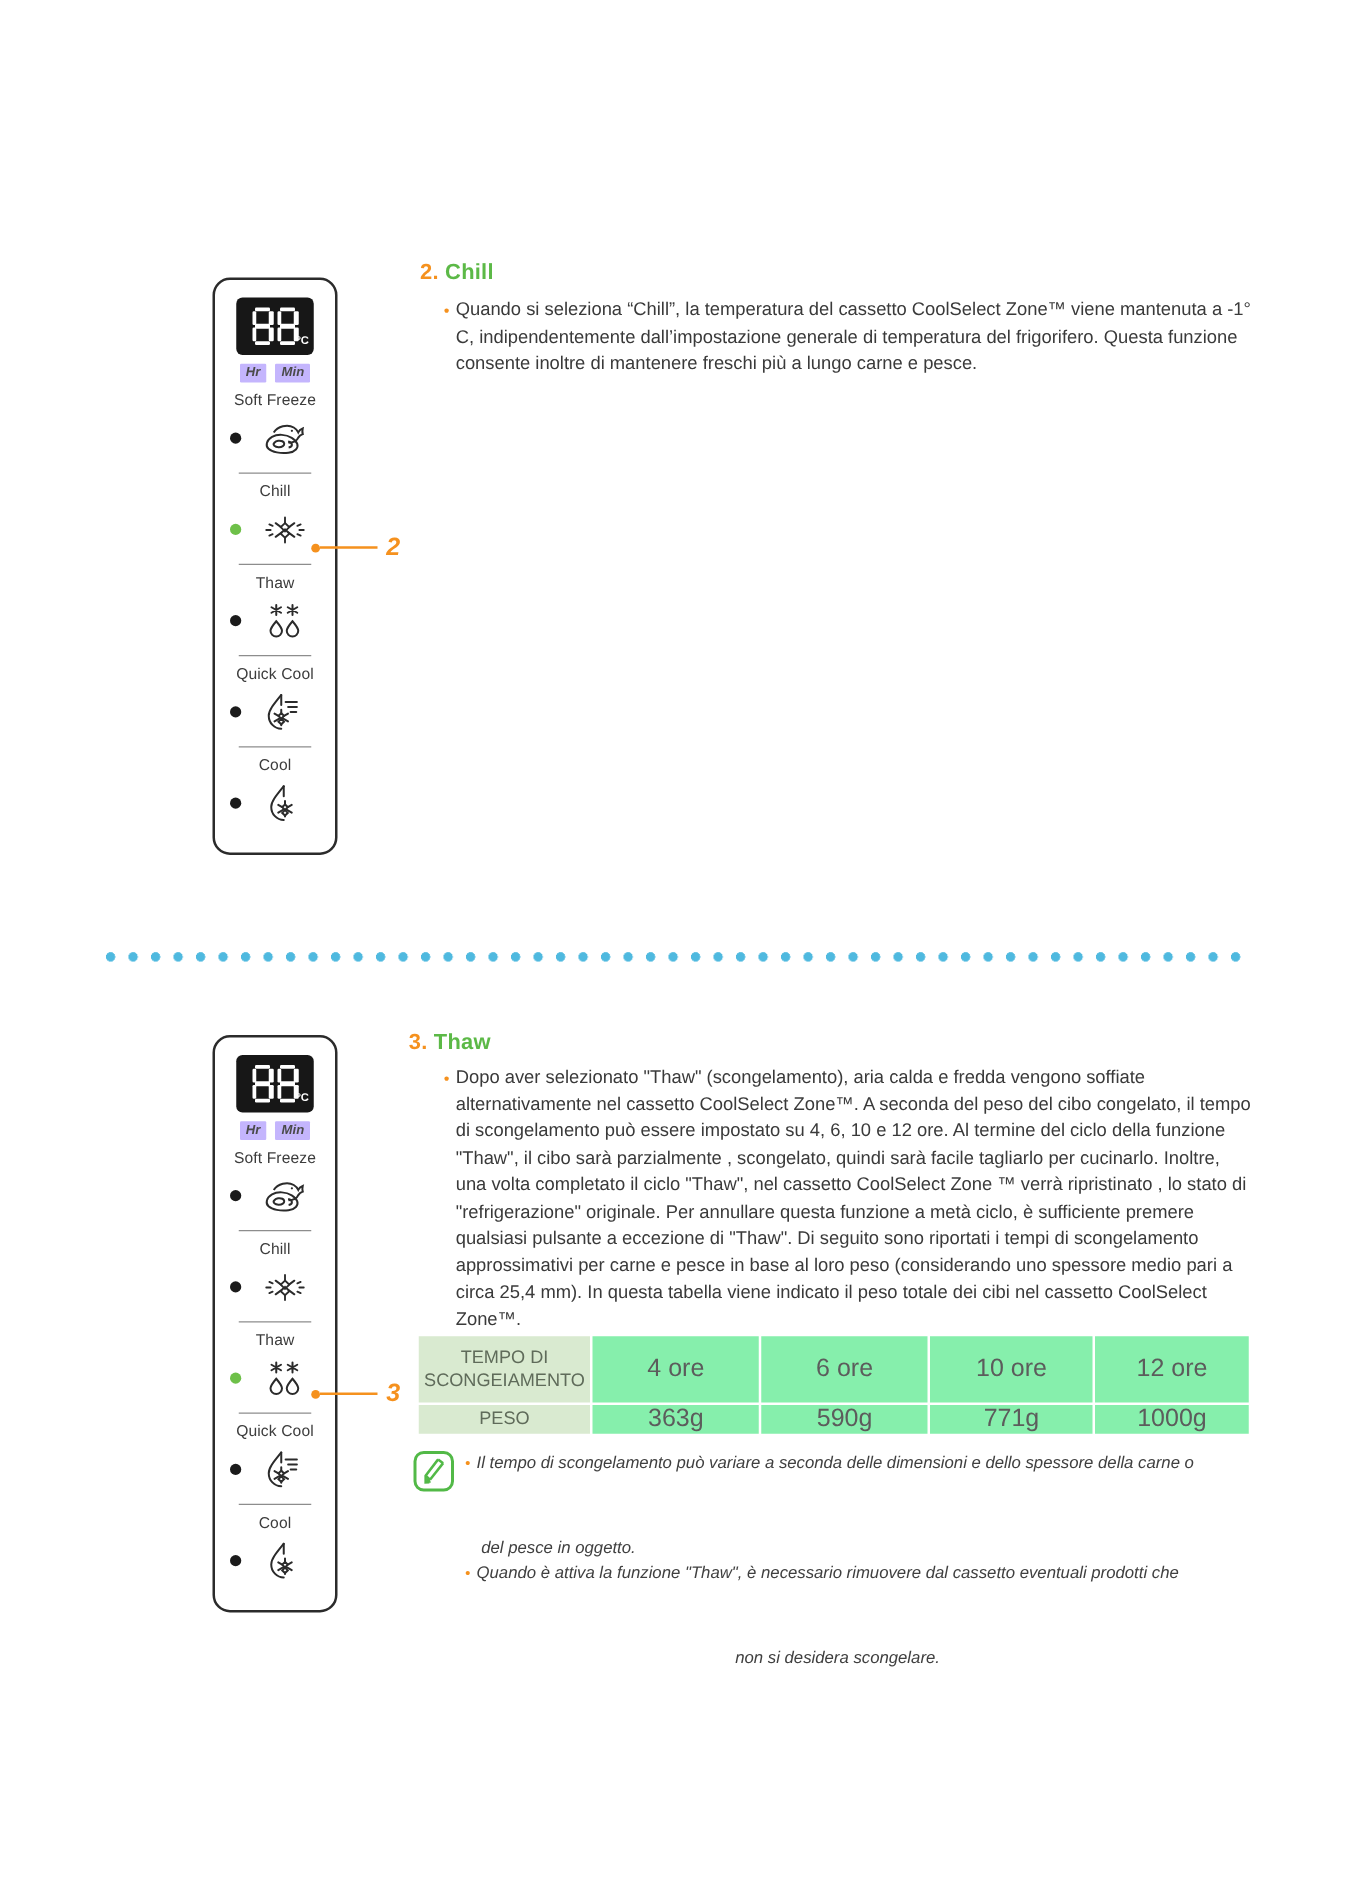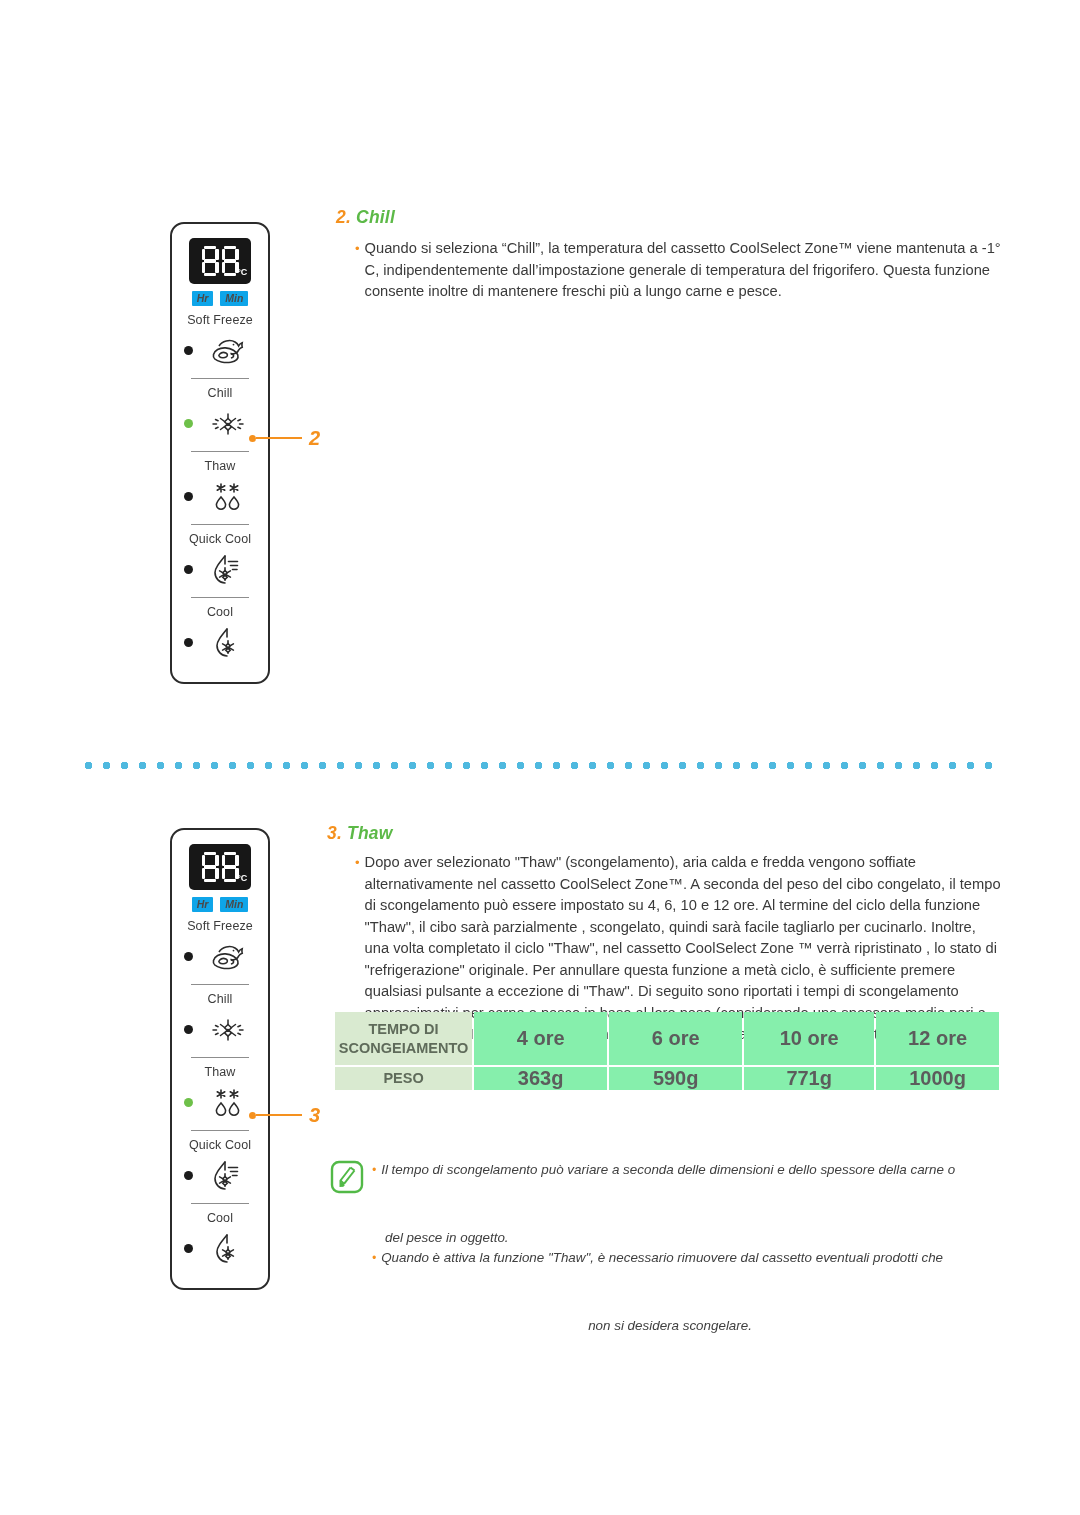--- a/index.html
+++ b/index.html
@@ -54,21 +54,21 @@
   .seg .v3 { left:0px; top:16px; }
   .seg .v4 { right:0px; top:16px; }
 
   .lcd-unit {
     position:absolute; right:4px; bottom:7px;
     color:#fff; font-size:9px; font-weight:bold; letter-spacing:-0.2px;
   }
 
   .hrmin { display:flex; gap:7px; margin-top:7px; }
   .hrmin span {
-    background:#0ea5e9; color:#4a4a4a;
+    background:#c4b5fd; color:#4a4a4a;
     font-size:10.5px; font-style:italic; font-weight:bold;
     padding:1.5px 5px 1.5px 5px;
     border-radius:1px;
     line-height:1.1;
   }
 
   .mode-label {
     font-size:12.5px; color:#3c3c3c; margin-top:7px; letter-spacing:0.1px;
     white-space:nowrap;
   }
@@ -86,21 +86,21 @@
   
   .callout { position:absolute; display:flex; align-items:center; }
   .callout .cdot { width:7px; height:7px; border-radius:50%; background:#f5911e; }
   .callout .cline { height:2.5px; background:#f5911e; width:46px; }
   .callout .cnum {
     color:#f5911e; font-size:20px; font-style:italic; font-weight:bold;
     margin-left:7px; line-height:1;
   }
 
   
-  .sec-head { position:absolute; font-size:17.5px; font-style:italic; font-weight:bold; letter-spacing:0.2px; }
+  .sec-head { position:absolute; font-size:17.5px; font-weight:bold; letter-spacing:0.2px; }
   .sec-head .num { color:#f5911e; }
   .sec-head .ttl { color:#5cb947; }
 
   .body-block { position:absolute; }
   .bullet-para { display:flex; font-size:14.7px; line-height:21.5px; color:#3a3a3a; }
   .bullet-para .bl { color:#f5911e; flex:0 0 auto; margin-right:5px; font-size:13px; line-height:21.5px; }
   .bullet-para .tx { display:block; }
 
   
   .dot-divider {
@@ -397,21 +397,21 @@
   <span class="ttl">Thaw</span>
 </div>
 
 <div class="body-block" style="left:355px; top:852px; width:648px;">
   <div class="bullet-para">
     <span class="bl">•</span>
     <span class="tx">Dopo aver selezionato "Thaw" (scongelamento), aria calda e fredda vengono soffiate alternativamente nel cassetto CoolSelect Zone™. A seconda del peso del cibo congelato, il tempo di scongelamento può essere impostato su 4, 6, 10 e 12 ore. Al termine del ciclo della funzione "Thaw", il cibo sarà parzialmente , scongelato, quindi sarà facile tagliarlo per cucinarlo. Inoltre, una volta completato il ciclo "Thaw", nel cassetto CoolSelect Zone ™ verrà ripristinato , lo stato di "refrigerazione" originale. Per annullare questa funzione a metà ciclo, è sufficiente premere qualsiasi pulsante a eccezione di "Thaw". Di seguito sono riportati i tempi di scongelamento approssimativi per carne e pesce in base al loro peso (considerando uno spessore medio pari a circa 25,4 mm). In questa tabella viene indicato il peso totale dei cibi nel cassetto CoolSelect Zone™.</span>
   </div>
 </div>
 
-<table class="tbl" style="left:333px; top:1010px; width:668px;font-weight:bold;">
+<table class="tbl" style="left:333px; top:1067px; width:668px;">
   <tbody>
       <tr class="r1">
     <td class="hd" style="width:134px;">
       <span>TEMPO DI</span><br>
       <span>SCONGEIAMENTO</span>
     </td>
     <td style="width:130px;">4 ore</td>
     <td style="width:130px;">6 ore</td>
     <td style="width:127px;">10 ore</td>
     <td style="width:120px;">12 ore</td>

